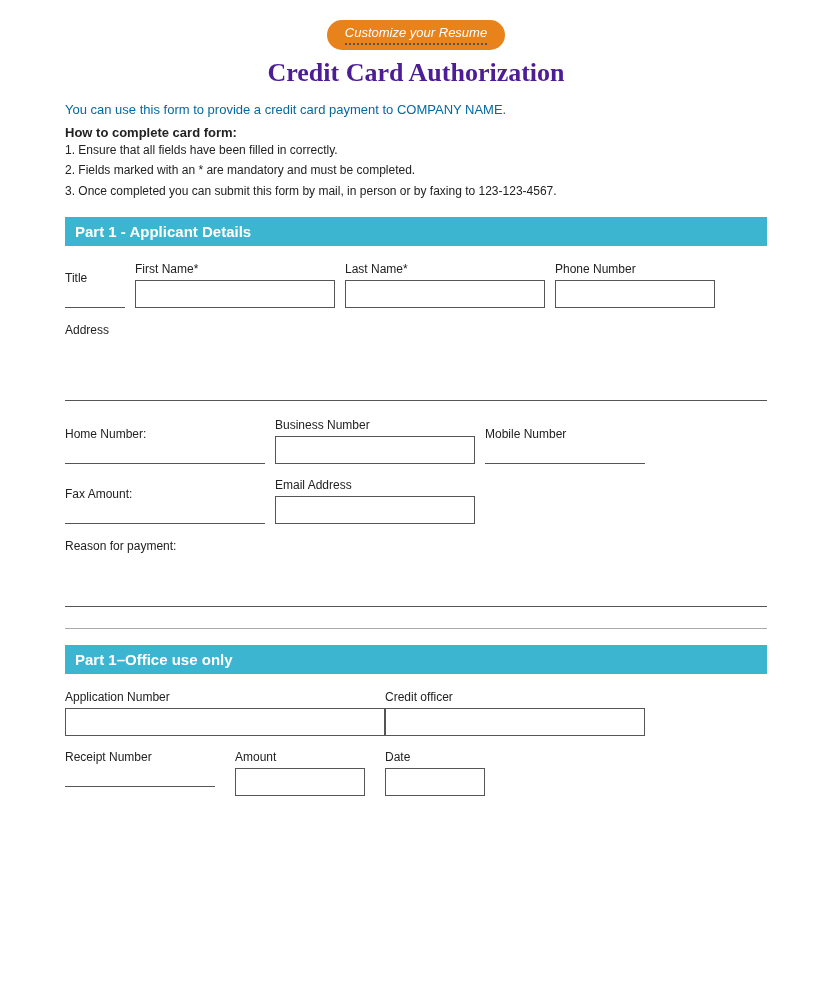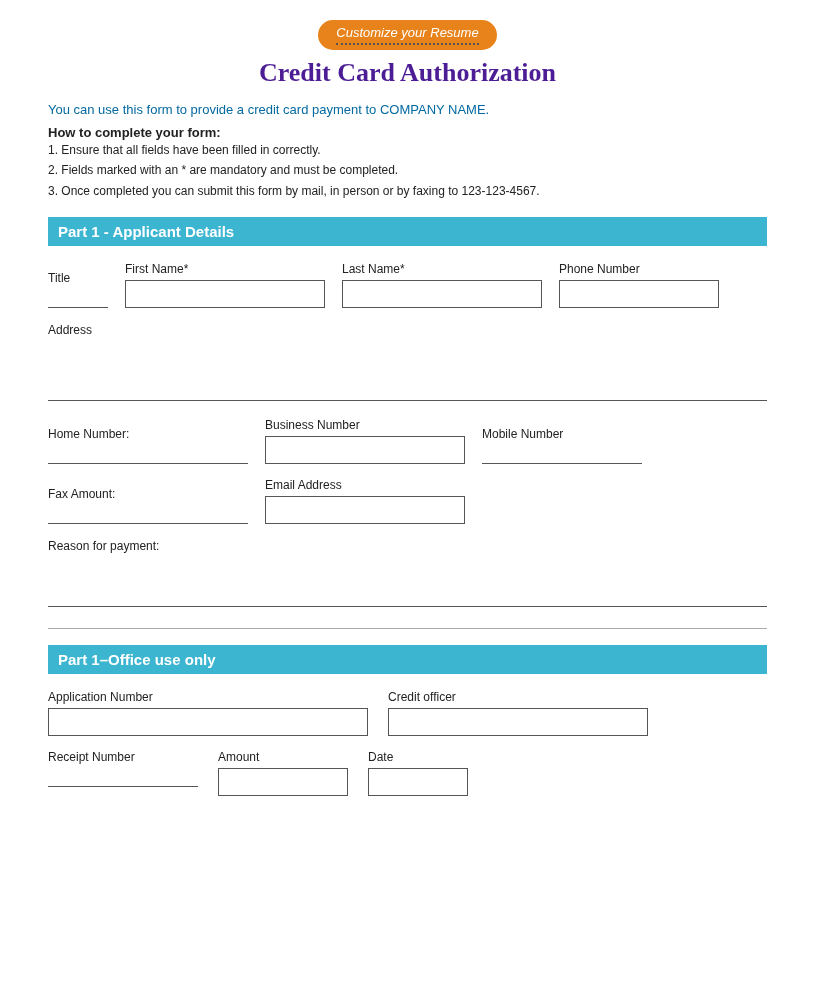--- a/index.html
+++ b/index.html
@@ -9,21 +9,21 @@
       font-size: 13px;
       color: #222;
       width: 817px;
       min-height: 981px;
       padding: 0;
     }
     .page {
       width: 817px;
       min-height: 981px;
       background: #fff;
-      padding: 20px 50px 30px 48px;
+      padding: 20px 50px 30px 65px;
     }
     .customize-btn-wrap {
       text-align: center;
       margin-bottom: 8px;
     }
     .customize-btn {
       background: #e8821a;
       color: #fff;
       font-style: italic;
       font-size: 13px;
@@ -68,21 +68,21 @@
     .section-header {
       background: #3bb5d0;
       color: #fff;
       font-weight: bold;
       font-size: 15px;
       padding: 6px 10px;
       margin-bottom: 16px;
     }
     .form-row {
       display: flex;
-      gap: 17px;
+      gap: 10px;
       margin-bottom: 14px;
       align-items: flex-end;
     }
     .field-group {
       display: flex;
       flex-direction: column;
     }
     .field-label {
       font-size: 12px;
       color: #222;
@@ -155,21 +155,20 @@
       margin: 18px 0 16px 0;
     }
     .appnum-field { width: 320px; }
     .council-field { width: 260px; }
     .receipt-field { width: 150px; }
     .amount-field { width: 130px; }
     .date-field { width: 100px; }
 
     .part2-row {
       display: flex;
-      gap: 20px;
       margin-bottom: 14px;
       align-items: center;
     }
     .sub-row {
       display: flex;
       gap: 20px;
       align-items: flex-start;
       margin-bottom: 14px;
     }
   </style>
@@ -180,21 +179,21 @@
 
   <div class="customize-btn-wrap">
     <button class="customize-btn">Customize your Resume</button>
   </div>
 
   <div class="form-title">Credit Card Authorization</div>
 
   <p class="intro-text">You can use this form to provide a credit card payment to COMPANY NAME.</p>
 
   <div class="how-to">
-    <span class="bold">How to complete your form:</span>
+    <span class="bold">How to complete card form:</span>
     <p>1. Ensure that all fields have been filled in correctly.</p>
     <p>2. Fields marked with an * are mandatory and must be completed.</p>
     <p>3. Once completed you can submit this form by mail, in person or by faxing to 123-123-4567.</p>
   </div>
 
   <div class="section-header">Part 1 - Applicant Details</div>
 
   <div class="form-row">
     <div class="field-group">
       <label class="field-label">Title</label>

